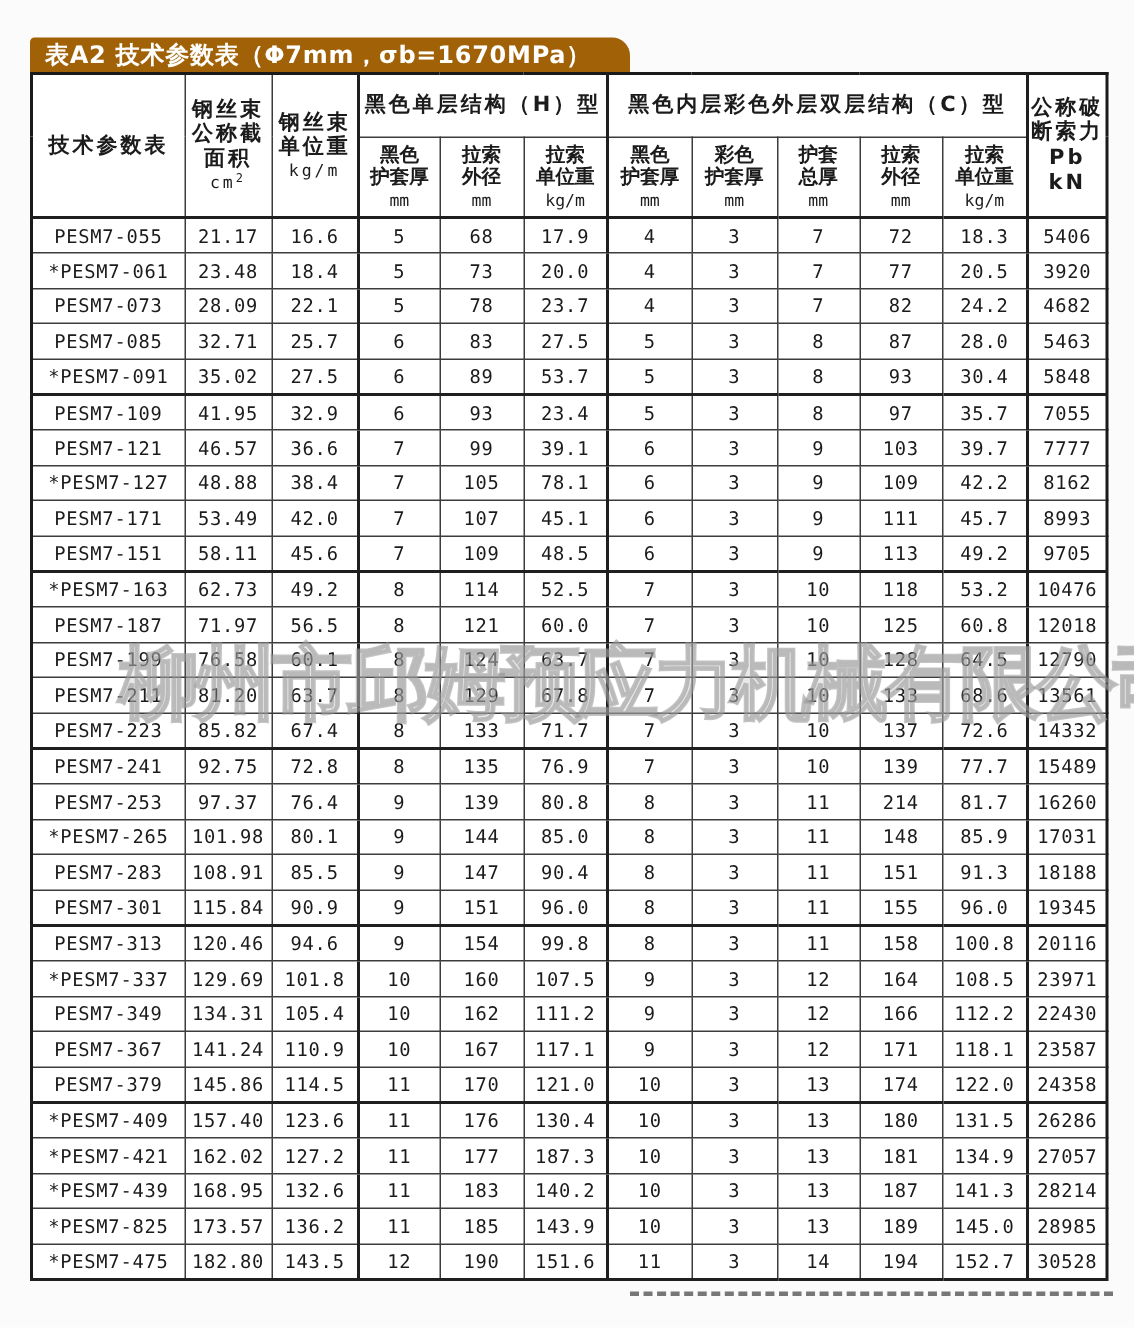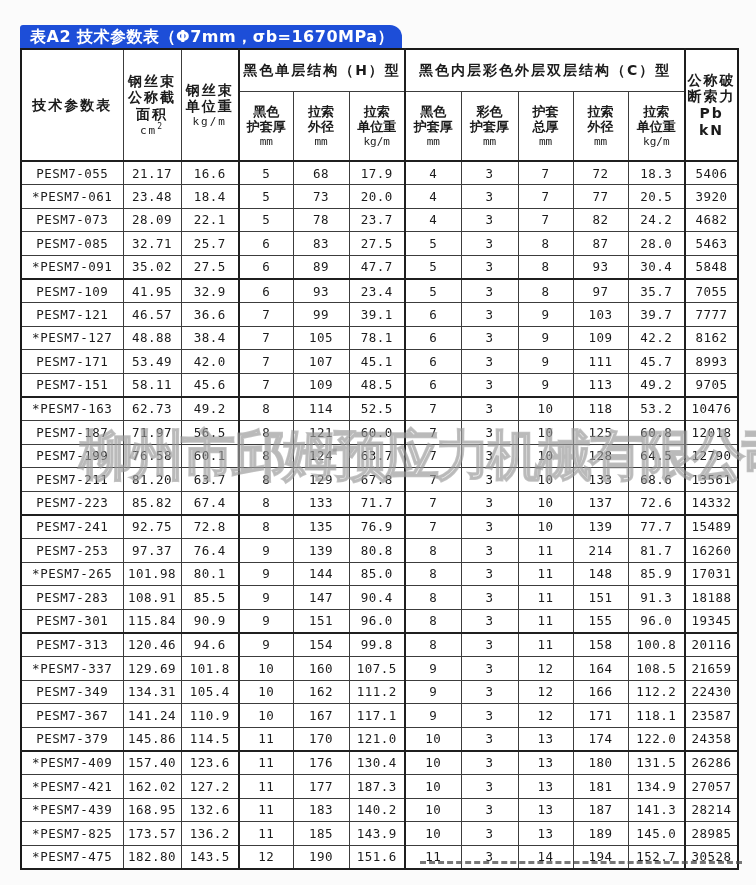--- a/index.html
+++ b/index.html
@@ -9,26 +9,26 @@
     background: #fbfbfb;
     font-family: "DejaVu Sans", "Liberation Sans", sans-serif;
     position: relative;
     overflow: hidden;
   }
   .page { position: absolute; inset: 0; }
 
   .title-bar {
     position: absolute;
     left: 20px; top: 25px;
-    background: #1d4ed8;
+    background: #a16207;
     color: #ffffff;
     font-size: 16px;
     font-weight: bold;
     line-height: 18px;
-    padding: 3px 8px 2px 10px;
+    padding: 3px 26px 2px 10px;
     border-radius: 3px 12px 0 0;
     letter-spacing: 0.5px;
     z-index: 3;
     white-space: nowrap;
   }
 
   table.spec {
     position: absolute;
     left: 20px; top: 48px;
     border-collapse: collapse;
@@ -44,21 +44,21 @@
     vertical-align: middle;
     padding: 0 1px;
     color: #1b1b1b;
   }
   .spec th {
     font-size: 13px;
     font-weight: bold;
     line-height: 1.18;
   }
   .spec thead tr.grp-row th { height: 42px; font-size: 14px; letter-spacing: 2px; }
-  .spec thead tr.sub-row th { height: 70px; }
+  .spec thead tr.sub-row th { height: 54px; }
   .spec thead tr.sub-row th, .spec thead th.deep { border-bottom: 2px solid #1f1f1f; }
   .spec .ml { white-space: pre-line; }
   .spec .unit {
     display: block;
     font-weight: normal;
     font-size: 11px;
     font-family: "DejaVu Sans Mono", monospace;
     line-height: 1.1;
     margin-top: 1px;
   }
@@ -236,21 +236,21 @@
           <td>87</td>
           <td>28.0</td>
           <td class="gs">5463</td>
         </tr>
         <tr class="group-end">
           <td>*PESM7-091</td>
           <td>35.02</td>
           <td>27.5</td>
           <td class="gs">6</td>
           <td>89</td>
-          <td>47.7</td>
+          <td>53.7</td>
           <td class="gs">5</td>
           <td>3</td>
           <td>8</td>
           <td>93</td>
           <td>30.4</td>
           <td class="gs">5848</td>
         </tr>
         <tr>
           <td>PESM7-109</td>
           <td>41.95</td>
@@ -480,21 +480,21 @@
           <td>129.69</td>
           <td>101.8</td>
           <td class="gs">10</td>
           <td>160</td>
           <td>107.5</td>
           <td class="gs">9</td>
           <td>3</td>
           <td>12</td>
           <td>164</td>
           <td>108.5</td>
-          <td class="gs">21659</td>
+          <td class="gs">23971</td>
         </tr>
         <tr>
           <td>PESM7-349</td>
           <td>134.31</td>
           <td>105.4</td>
           <td class="gs">10</td>
           <td>162</td>
           <td>111.2</td>
           <td class="gs">9</td>
           <td>3</td>

